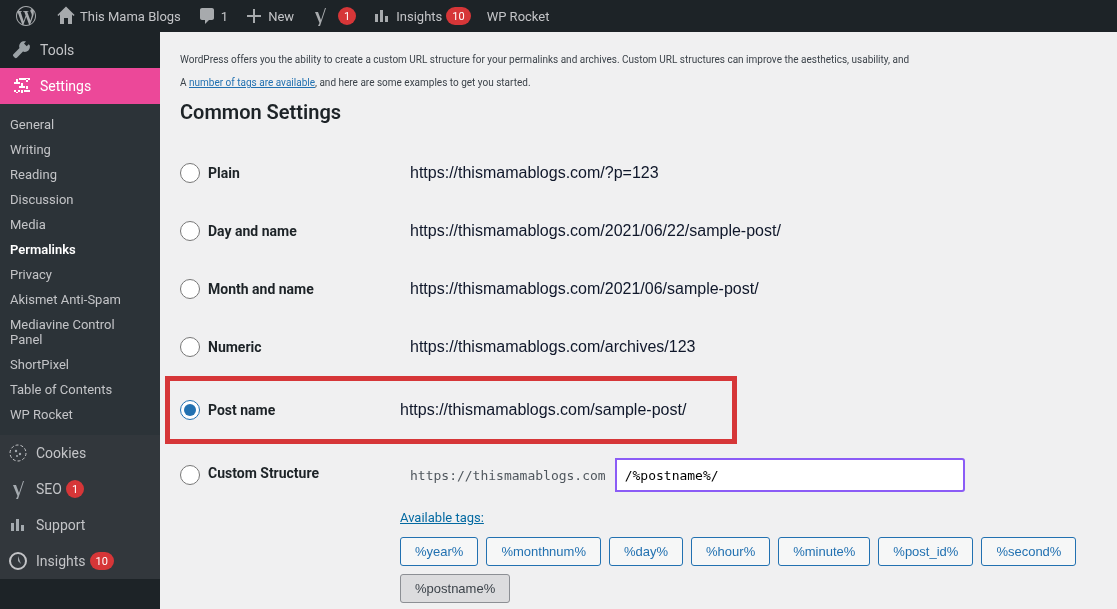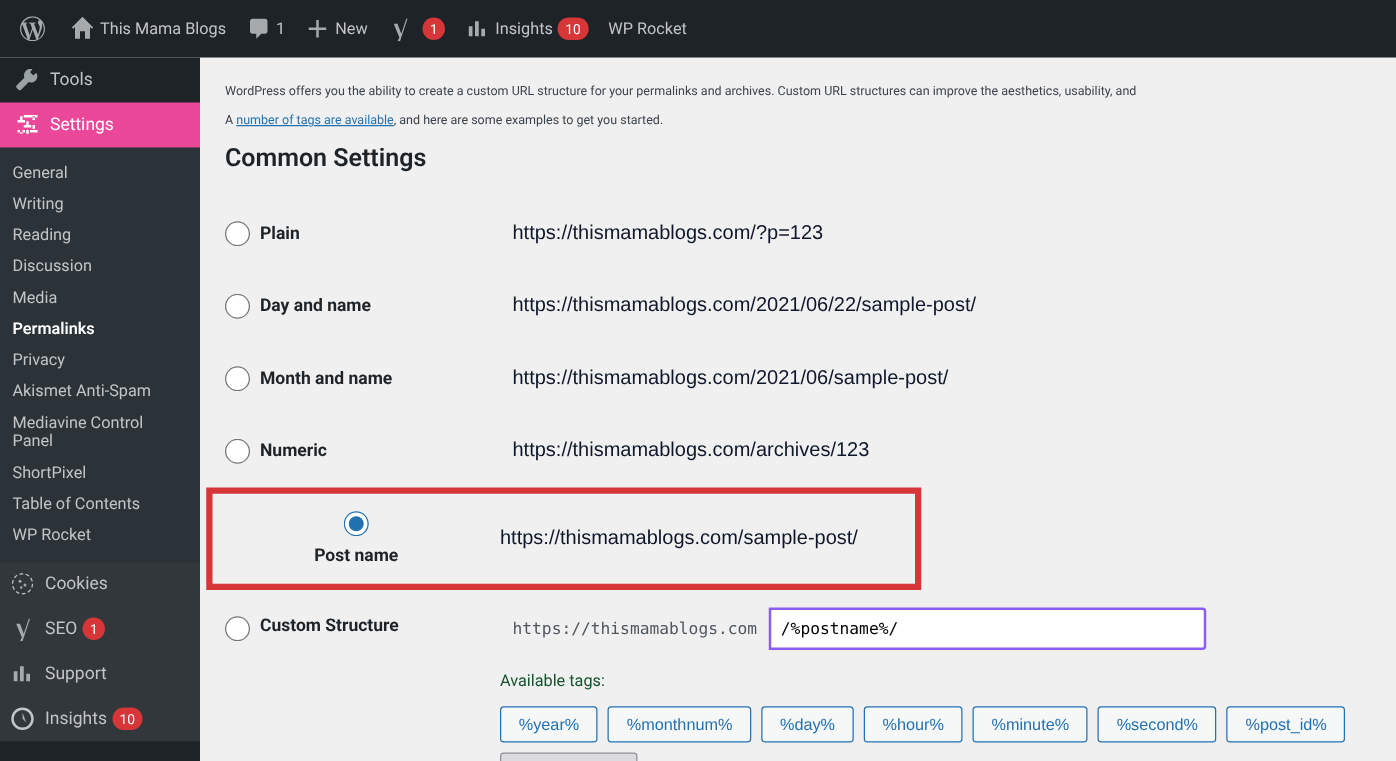--- a/index.html
+++ b/index.html
@@ -1,17 +1,17 @@
 <!DOCTYPE html>
 <html><head>
 <meta charset="utf-8">
 <style>
 * { box-sizing: border-box; margin: 0; padding: 0; }
 body { font-family: -apple-system, BlinkMacSystemFont, "Segoe UI", Roboto, sans-serif; font-size: 13px; color: #3c434a; background: #f0f0f1; overflow-x: hidden; }
-.toolbar { background: #1d2327; color: #c3c4c7; height: 46px; display: flex; align-items: center; padding: 0 8px; font-size: 13px; position: relative; z-index: 100; }
+.toolbar { background: #1d2327; color: #c3c4c7; height: 32px; display: flex; align-items: center; padding: 0 8px; font-size: 13px; position: relative; z-index: 100; }
 .toolbar .tb-item { display: flex; align-items: center; padding: 0 8px; height: 32px; cursor: pointer; }
 .toolbar .ico { display: inline-flex; align-items: center; justify-content: center; width: 20px; height: 20px; margin-right: 4px; fill: #a7aaad; }
 .badge { background: #d63638; color: #fff; border-radius: 10px; font-size: 11px; padding: 0 6px; min-width: 18px; height: 18px; display: inline-flex; align-items: center; justify-content: center; margin-left: 4px; }
 .layout { display: flex; min-height: calc(100vh - 32px); }
 .sidebar { width: 160px; background: #1d2327; color: #c3c4c7; flex-shrink: 0; }
 .sidebar .menu-item { display: flex; align-items: center; padding: 8px 12px; cursor: pointer; position: relative; }
 .sidebar .menu-item.top { font-size: 14px; }
 .sidebar .menu-item .mico { width: 20px; height: 20px; margin-right: 8px; fill: rgba(240,246,252,.6); display: inline-flex; align-items: center; justify-content: center; }
 .sidebar .menu-item.current { background: #ec4899; color: #fff; }
 .sidebar .menu-item.current .mico { fill: #fff; }
@@ -23,29 +23,29 @@
 .sidebar .light .menu-item { padding: 8px 8px; text-align: center; }
 .content { flex: 1; padding: 20px 0 20px 20px; background: #f0f0f1; }
 .intro { color: #3c434a; font-size: 10px; margin-bottom: 8px; line-height: 1.5; }
 .intro a { color: #2271b1; text-decoration: underline; }
 h2.section { font-size: 20px; font-weight: 600; color: #1d2327; margin: 10px 0 20px; }
 .form-row { display: flex; align-items: center; padding: 14px 0; }
 .form-row .ctrl { width: 220px; display: flex; align-items: center; gap: 8px; }
 .form-row .ctrl label { font-weight: 700; color: #1d2327; font-size: 14px; }
 .form-row .val code { background: #f0f0f1; display: inline-block; padding: 6px 10px; font-family: Liberation Sans, sans-serif; font-size: 16px; color: #0f172a; }
 .form-row.highlight { border: 5px solid #d63638; padding: 14px 10px; margin-left: -15px; width: 572px; }
-.form-row.highlight .ctrl { width: 210px; flex-direction: column; }
+.form-row.highlight .ctrl { width: 210px; }
 input[type=radio] { width: 20px; height: 20px; accent-color: #2271b1; cursor: pointer; }
 .custom-row { display: flex; align-items: center; padding: 14px 0; }
 .custom-row .ctrl { width: 220px; display: flex; align-items: flex-start; gap: 8px; }
 .custom-row .ctrl label { font-weight: 700; color: #1d2327; font-size: 14px; }
 .custom-row .val { display: flex; align-items: center; }
 .custom-row .val code { background: #f0f0f1; padding: 8px 10px; font-family: Consolas, Monaco, monospace; font-size: 13px; color: #50575e; }
 .custom-input { border: 2px solid #8b5cf6; background: #fff; padding: 6px 8px; font-family: Consolas, Monaco, monospace; font-size: 13px; width: 350px; height: 34px; border-radius: 0 3px 3px 0; margin-left: -1px; }
-.tags-label { color: #14532d; margin: 4px 0 12px 220px; }
+.tags-label { color: #0369a1; margin: 4px 0 12px 220px; text-decoration: underline; }
 .tags { margin-left: 220px; display: flex; gap: 8px; flex-wrap: wrap; }
 .tag { border: 1px solid #2271b1; background: #f6f7f7; color: #2271b1; padding: 6px 14px; border-radius: 3px; font-size: 13px; cursor: pointer; }
 .tag.active { background: #dcdcde; border-color: #8c8f94; color: #3c434a; }
 </style>
 </head>
 <body>
 
 <div class="toolbar">
   <div class="tb-item">
       <span class="ico">
@@ -229,19 +229,19 @@
       </div>
     </div>
 
     <div class="tags-label">Available tags:</div>
     <div class="tags" id="tags">
         <button type="button" class="tag">%year%</button>
         <button type="button" class="tag">%monthnum%</button>
         <button type="button" class="tag">%day%</button>
         <button type="button" class="tag">%hour%</button>
         <button type="button" class="tag">%minute%</button>
+        <button type="button" class="tag">%post_id%</button>
         <button type="button" class="tag">%second%</button>
-        <button type="button" class="tag">%post_id%</button>
         <button type="button" class="tag active">%postname%</button>
       </div>
 
   </div>
 </div>
 
 </body></html>

